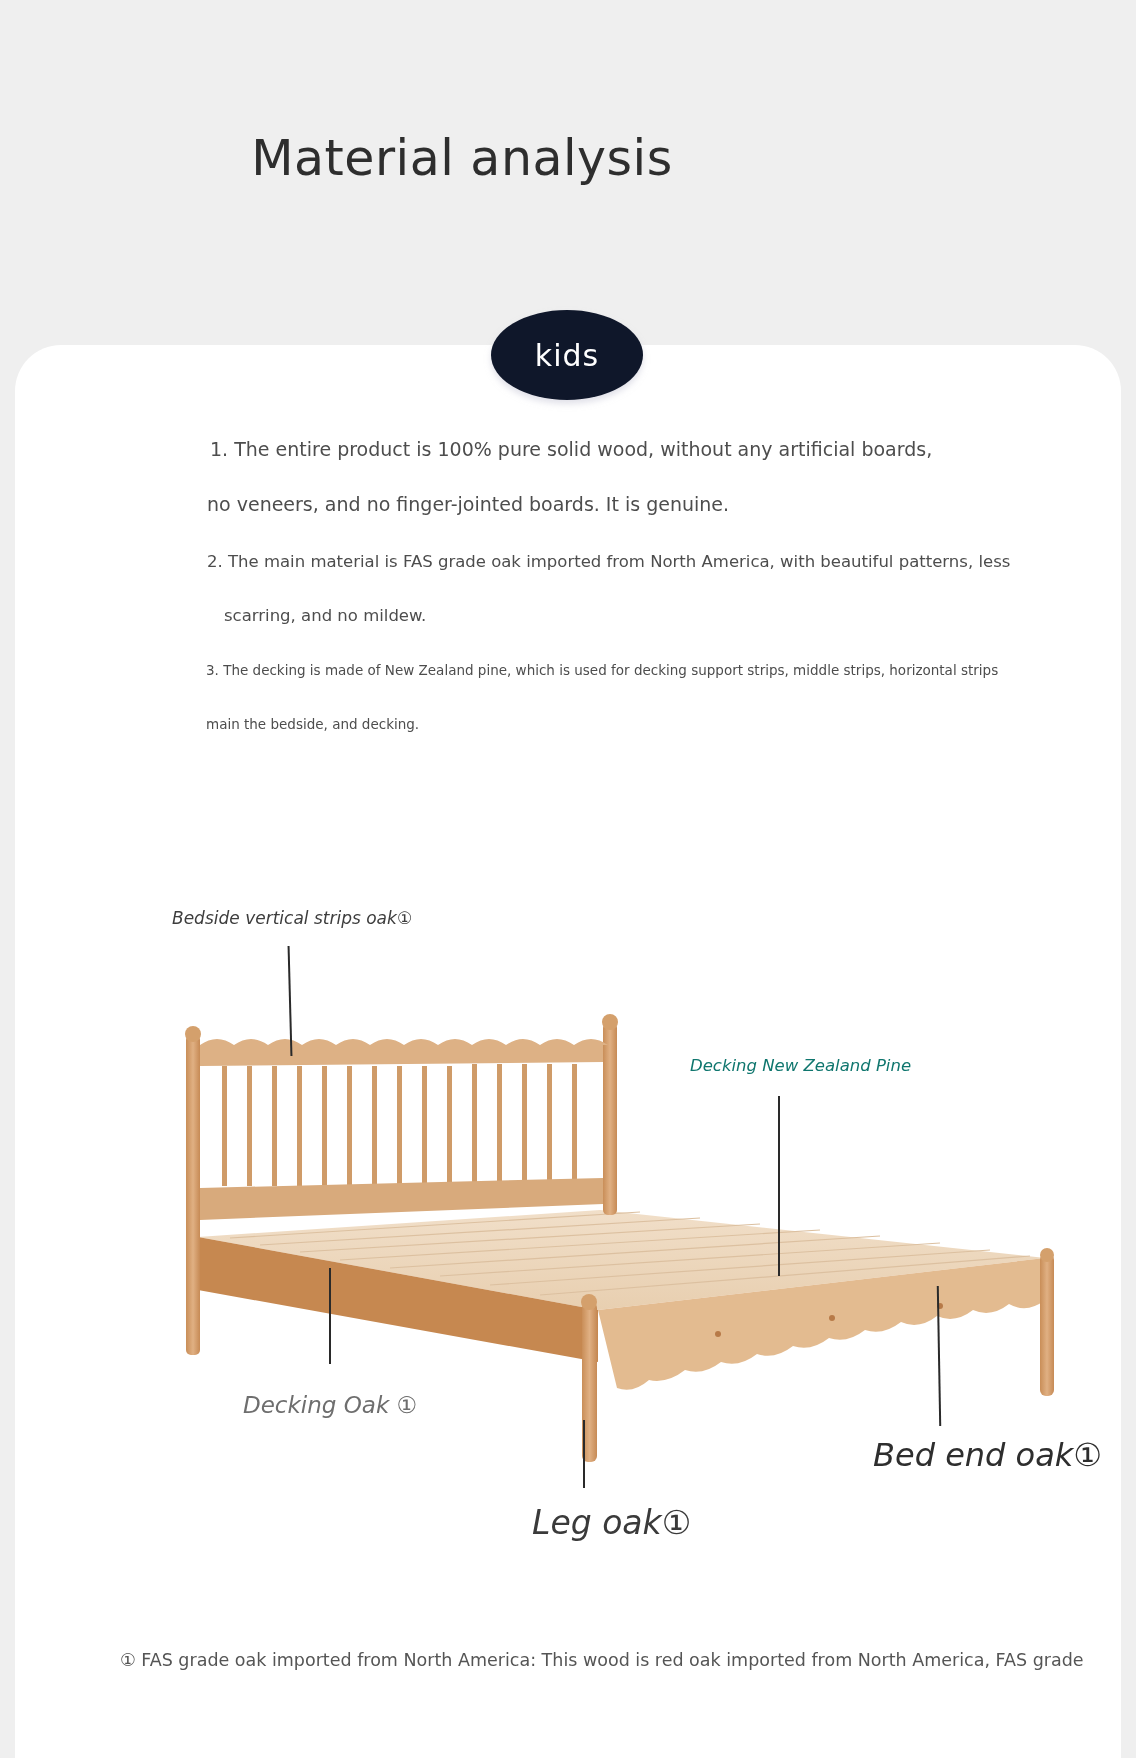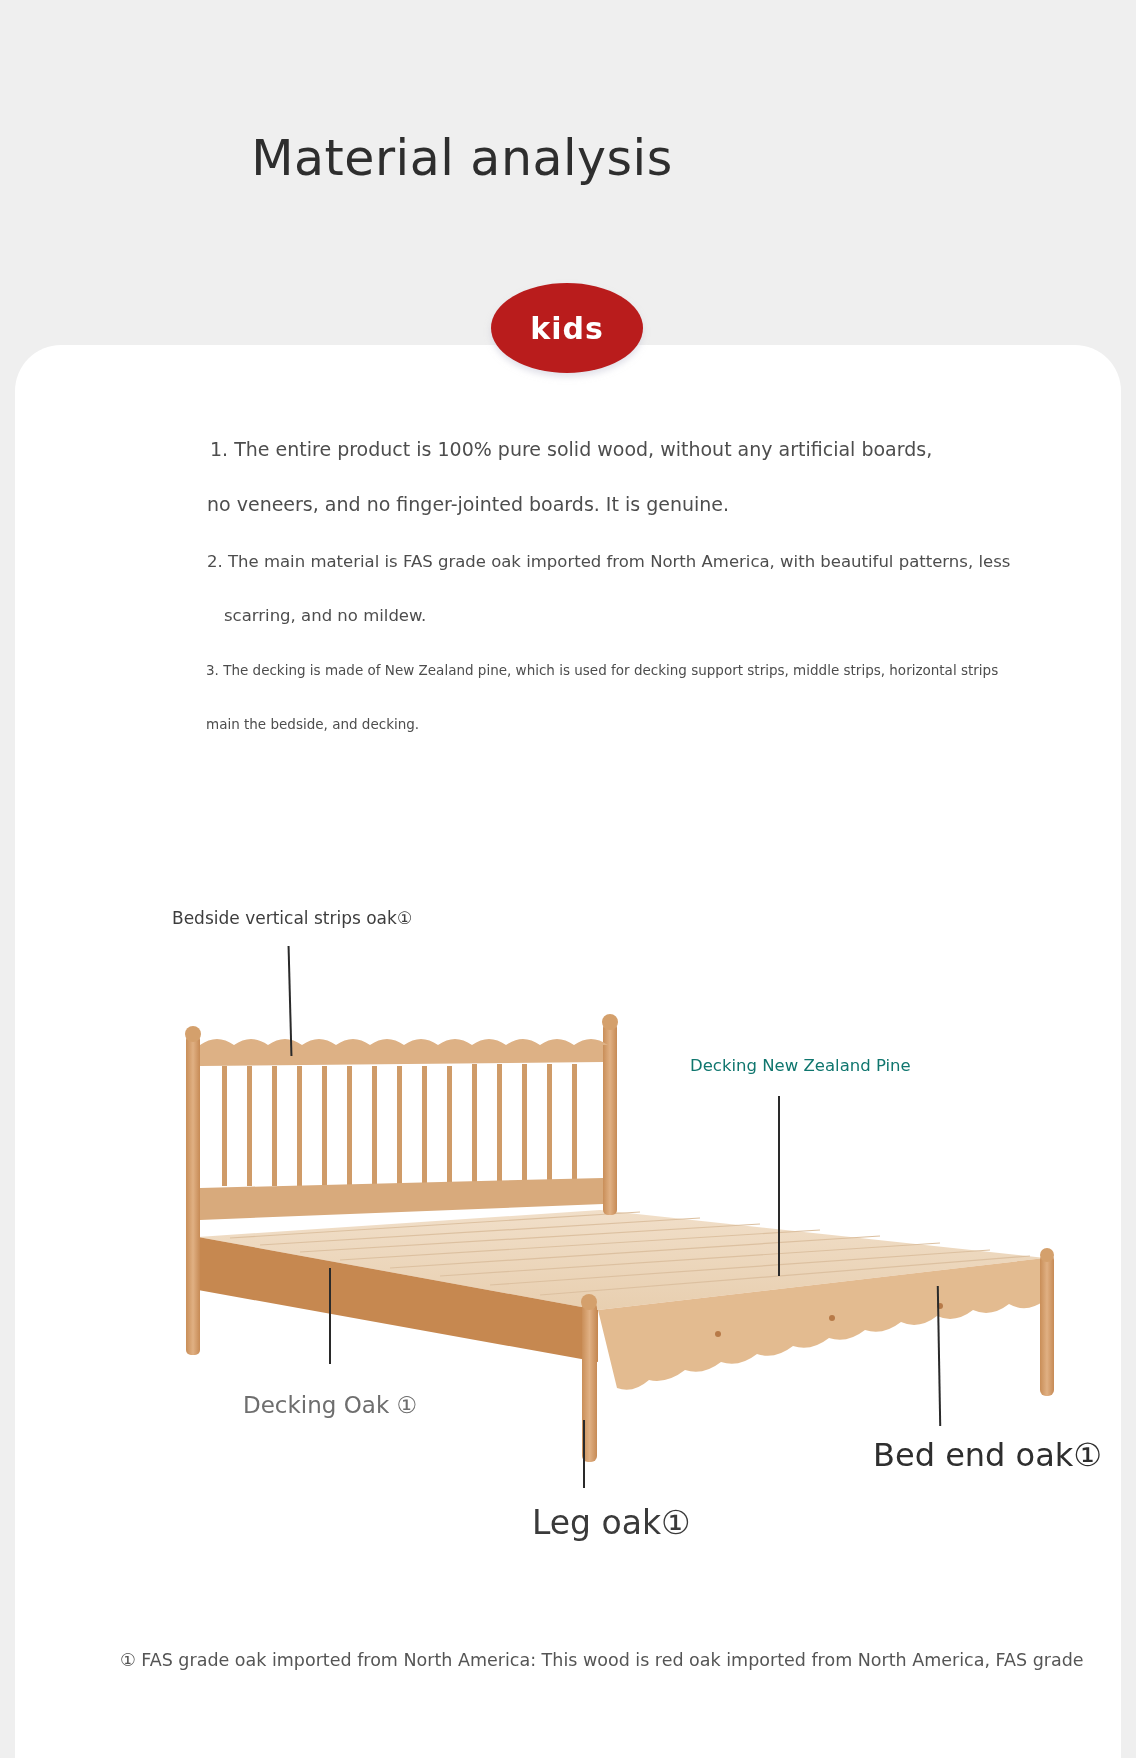--- a/index.html
+++ b/index.html
@@ -11,35 +11,35 @@
   .title {
     position:absolute; left:0; width:924px; top:130px; text-align:center;
     font-family:"DejaVu Sans", sans-serif;
     font-size:49px; color:#2e2e2e; letter-spacing:0.5px;
   }
   .card {
     position:absolute; left:15px; top:345px; width:1106px; height:1460px;
     background:#ffffff; border-radius:46px;
   }
   .badge {
-    position:absolute; left:491px; top:283px; width:152px; height:90px;
-    border-radius:50%; background:#b91c1c;
+    position:absolute; left:491px; top:310px; width:152px; height:90px;
+    border-radius:50%; background:#0f172a;
     box-shadow:0 4px 6px rgba(200,200,215,0.55);
     display:flex; align-items:center; justify-content:center;
-    color:#fff; font-family:"DejaVu Sans", sans-serif; font-weight:bold;
+    color:#fff; font-family:"DejaVu Sans", sans-serif; font-weight:normal;
     font-size:30px; letter-spacing:1px;
   }
   .p {
     position:absolute; color:#4d4d4d; white-space:nowrap;
     font-family:"DejaVu Sans", sans-serif;
   }
   .p1 { font-size:19px; }
   .p2 { font-size:16.5px; }
   .p3 { font-size:13.5px; }
-  .lbl { position:absolute; white-space:nowrap; font-family:"DejaVu Sans", sans-serif; }
+  .lbl { position:absolute; white-space:nowrap; font-family:"DejaVu Sans", sans-serif;font-style:italic; }
   .line { position:absolute; width:1.6px; background:#2a2a2a; }
   svg.bed { position:absolute; left:0; top:0; }
 </style>
 </head>
 <body>
 
 <div class="title">Material analysis</div>
 
 <div class="card"></div>
 

